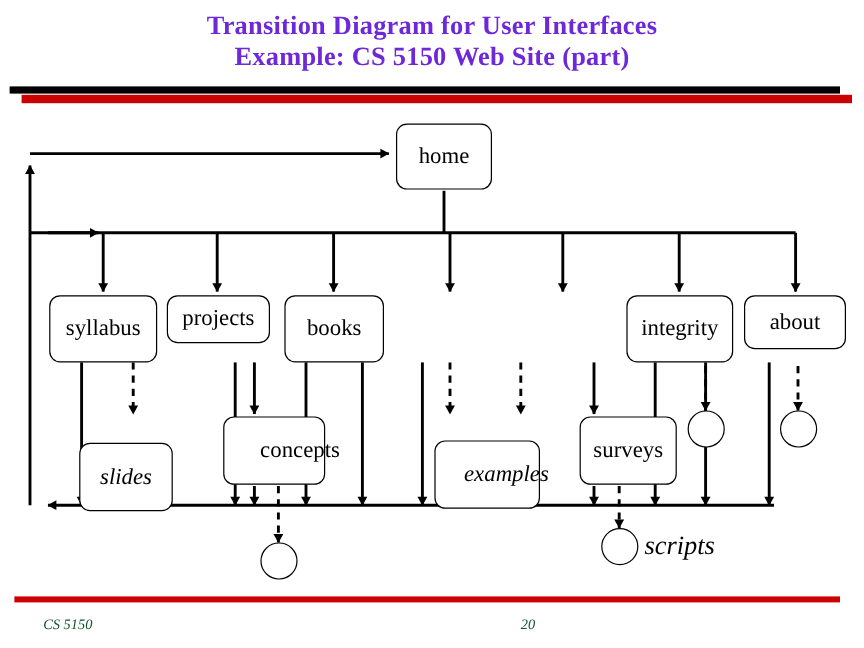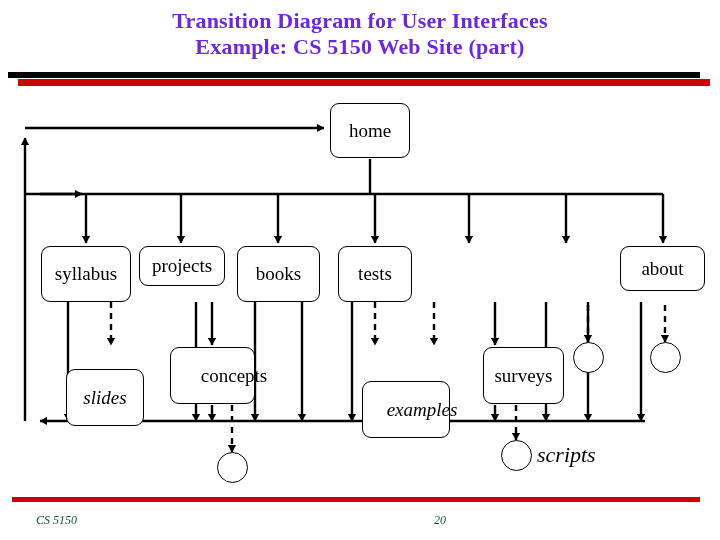--- a/index.html
+++ b/index.html
@@ -167,39 +167,39 @@
   </div>
 
   <div class="node" style="left:139px;top:246px;width:86px;height:40px;">
     <span class="lbl">projects</span>
   </div>
 
   <div class="node" style="left:237px;top:246px;width:83px;height:56px;">
     <span class="lbl">books</span>
   </div>
 
-  <div class="node" style="left:338px;top:246px;width:74px;height:56px;">
-    <span class="lbl">tests</span>
-  </div>
-
-
+
+
+  <div class="node" style="left:522px;top:246px;width:89px;height:56px;">
+    <span class="lbl">integrity</span>
+  </div>
 
   <div class="node" style="left:620px;top:246px;width:85px;height:45px;">
     <span class="lbl">about</span>
   </div>
 
   <div class="node italic" style="left:66px;top:347px;width:78px;height:57px;">
     <span class="lbl">slides</span>
   </div>
 
-  <div class="node" style="left:170px;top:347px;width:85px;height:57px;padding-left:43px;">
+  <div class="node" style="left:186px;top:347px;width:85px;height:57px;padding-left:43px;">
     <span class="lbl">concepts</span>
   </div>
 
-  <div class="node italic" style="left:362px;top:359px;width:88px;height:57px;padding-left:32px;">
+  <div class="node italic" style="left:362px;top:345px;width:88px;height:57px;padding-left:32px;">
     <span class="lbl">examples</span>
   </div>
 
   <div class="node" style="left:455px;top:347px;width:81px;height:57px;margin-left:28px;">
     <span class="lbl">surveys</span>
   </div>
 
   <div class="circle-node" style="left:217px;top:452px;width:31px;height:31px;"></div>
 
   <div class="circle-node" style="left:573px;top:342px;width:31px;height:31px;"></div>

